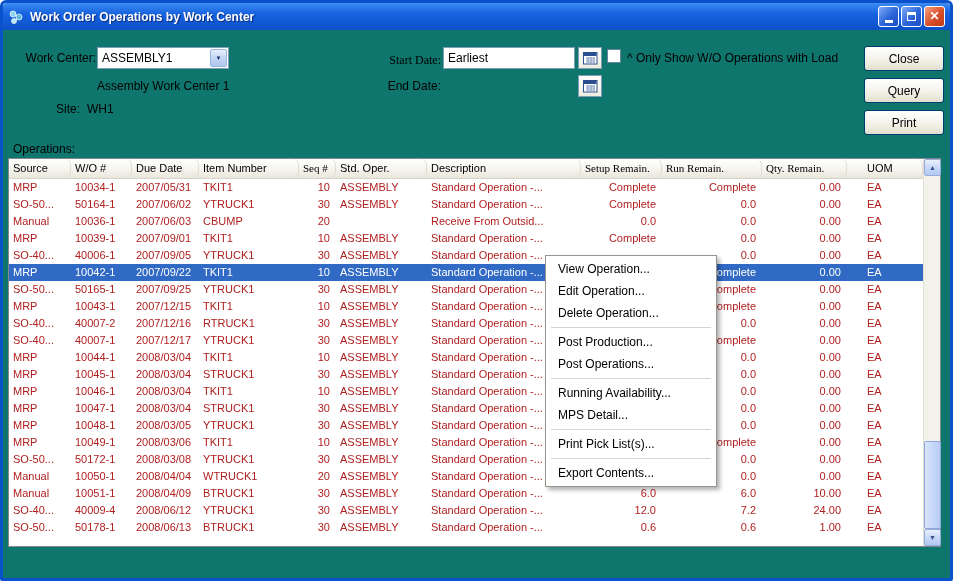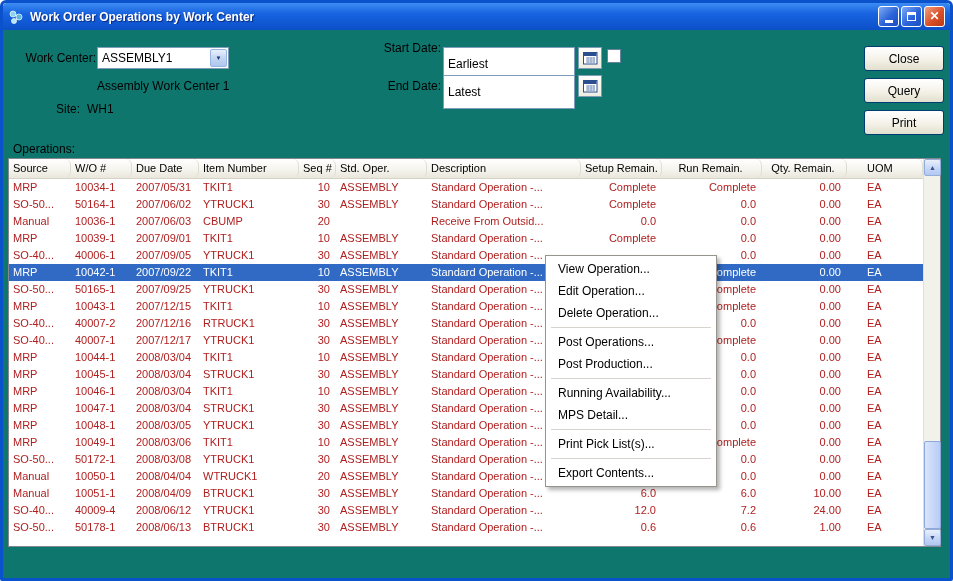--- a/index.html
+++ b/index.html
@@ -30,21 +30,21 @@
     color:#fff; font-size:12px; font-weight:bold; line-height:19px; }
   .min-glyph{ width:8px; height:3px; background:#fff; align-self:flex-end; margin-bottom:3px; }
   .max-glyph{ width:9px; height:9px; border:1px solid #fff; border-top-width:3px; }
 
   .body{ position:absolute; left:0; top:27px; right:0; bottom:0; background:#0f766e; }
 
   .flabel{ position:absolute; font-size:12px; color:#000; text-align:right; white-space:nowrap; }
   .ftext{ position:absolute; font-size:12px; color:#000; white-space:nowrap; }
   .finput{
     position:absolute; height:22px; border:1px solid #7F9DB9; background:#fff;
-    font-size:12px; font-family:inherit; padding:16px 4px; color:#000;
+    font-size:12px; font-family:inherit; padding:4px 4px; color:#000;
   }
   .combo{ position:absolute; height:22px; border:1px solid #7F9DB9; background:#fff;
     display:flex; align-items:center; }
   .combo-text{ flex:1; font-size:12px; padding-left:4px; white-space:nowrap; overflow:hidden; }
   .combo-arrow{
     width:17px; height:18px; margin-right:1px; border:1px solid #97B5E2; border-radius:2px;
     background:linear-gradient(180deg,#E8F0FC,#C5D6F2 50%,#AFC6EE);
     font-size:6px; color:#17356E; display:flex; align-items:center; justify-content:center;
   }
   .cal-btn{
@@ -62,21 +62,21 @@
     position:absolute; left:5px; top:128px; width:933px; height:389px;
     background:#fff; border:1px solid #828790;
   }
   .table-header{
     position:absolute; left:0; top:0; right:17px; height:20px; display:flex;
     background:linear-gradient(180deg,#FFFFFF,#F4F3EC 60%,#E9E7DB);
     border-bottom:1px solid #D5D2C8; overflow:hidden;
   }
   .hcell{ font-size:11px; line-height:19px; padding-left:4px; color:#000;
     border-right:1px solid #E0DDD3; white-space:nowrap; overflow:hidden; flex-shrink:0;border-radius:6px; }
-  .hcell.r{ text-align:center; padding-right:6px; }
+  .hcell.r{ text-align:left; padding-right:6px;font-family:Liberation Serif, serif; }
   .table-body{ position:absolute; left:0; top:20px; right:17px; bottom:0; overflow:hidden; }
   .trow{ display:flex; height:17px; }
   .trow.selected{ background:#316AC5; }
   .tcell{ font-size:11px; line-height:17px; padding-left:4px; color:#B01E1E;
     white-space:nowrap; overflow:hidden; flex-shrink:0; }
   .tcell.r{ text-align:right; padding-right:6px; padding-left:0; }
   .trow.selected .tcell{ color:#fff; }
   .col0{width:62px}.col1{width:61px}.col2{width:67px}.col3{width:100px}
   .col4{width:37px}.col5{width:91px}.col6{width:154px}.col7{width:81px}
   .col8{width:100px}.col9{width:85px}.col10{width:76px;padding-left:20px;}
@@ -134,55 +134,55 @@
     <label class="flabel" style="left:8px;top:21px;width:85px;">Work Center:</label>
     <div class="combo" style="left:94px;top:17px;width:132px;">
       <span class="combo-text">ASSEMBLY1</span>
       <span class="combo-arrow">▼</span>
     </div>
     <div class="ftext" style="left:94px;top:49px;">Assembly Work Center 1</div>
 
     <label class="flabel" style="left:8px;top:72px;width:69px;">Site:</label>
     <div class="ftext" style="left:84px;top:72px;">WH1</div>
 
-    <label class="flabel" style="left:360px;top:11px;width:78px;">Start Date:</label>
+    <label class="flabel" style="left:360px;top:23px;width:78px;font-family:Liberation Serif, serif;">Start Date:</label>
     <input class="finput" style="left: 440px; top: 17px; width: 132px;" value="Earliest">
     <button class="cal-btn" style="left:575px;top:17px;">
       <svg width="15" height="14" viewBox="0 0 15 14">
         <rect x="0.5" y="1.5" width="13.5" height="11.5" fill="#FFFFFF" stroke="#2A4E8F"></rect>
         <rect x="1" y="2" width="12.5" height="3" fill="#2A4E8F"></rect>
         <g stroke="#8A9EC5" stroke-width="1">
           <line x1="3" y1="7" x2="12" y2="7"></line>
             <line x1="3" y1="9" x2="12" y2="9"></line>
             <line x1="3" y1="11" x2="12" y2="11"></line>
           <line x1="5" y1="6" x2="5" y2="12"></line>
             <line x1="8" y1="6" x2="8" y2="12"></line>
             <line x1="11" y1="6" x2="11" y2="12"></line>
         </g>
       </svg>
     </button>
 
     <label class="flabel" style="left:363px;top:49px;width:75px;">End Date:</label>
-    <input class="finput" style="left: 440px; top: 45px; width: 132px;" value="Latest">
     <button class="cal-btn" style="left:575px;top:45px;">
       <svg width="15" height="14" viewBox="0 0 15 14">
         <rect x="0.5" y="1.5" width="13.5" height="11.5" fill="#FFFFFF" stroke="#2A4E8F"></rect>
         <rect x="1" y="2" width="12.5" height="3" fill="#2A4E8F"></rect>
         <g stroke="#8A9EC5" stroke-width="1">
           <line x1="3" y1="7" x2="12" y2="7"></line>
             <line x1="3" y1="9" x2="12" y2="9"></line>
             <line x1="3" y1="11" x2="12" y2="11"></line>
           <line x1="5" y1="6" x2="5" y2="12"></line>
             <line x1="8" y1="6" x2="8" y2="12"></line>
             <line x1="11" y1="6" x2="11" y2="12"></line>
         </g>
       </svg>
     </button>
 
     <span class="checkbox" style="left:604px;top:19px;"></span>
+    <div class="ftext" style="left:624px;top:21px;">^ Only Show W/O Operations with Load</div>
 
     <button class="xp-btn" style="left:861px;top:16px;">Close</button>
     <button class="xp-btn" style="left:861px;top:48px;">Query</button>
     <button class="xp-btn" style="left:861px;top:80px;">Print</button>
 
     <div class="ftext" style="left:10px;top:112px;">Operations:</div>
 
     <div class="table-frame">
       <div class="table-header">
           <div class="hcell col0">Source</div>
@@ -477,22 +477,22 @@
         <div class="scroll-thumb"></div>
         <div class="scroll-btn down">▼</div>
       </div>
     </div>
 
     <div class="context-menu">
         <div class="menu-item">View Operation...</div>
         <div class="menu-item">Edit Operation...</div>
         <div class="menu-item">Delete Operation...</div>
         <div class="menu-sep"></div>
+        <div class="menu-item">Post Production...</div>
         <div class="menu-item">Post Operations...</div>
-        <div class="menu-item">Post Production...</div>
         <div class="menu-sep"></div>
         <div class="menu-item">Running Availability...</div>
         <div class="menu-item">MPS Detail...</div>
         <div class="menu-sep"></div>
         <div class="menu-item">Print Pick List(s)...</div>
         <div class="menu-sep"></div>
         <div class="menu-item">Export Contents...</div>
       </div>
 
   </div>

